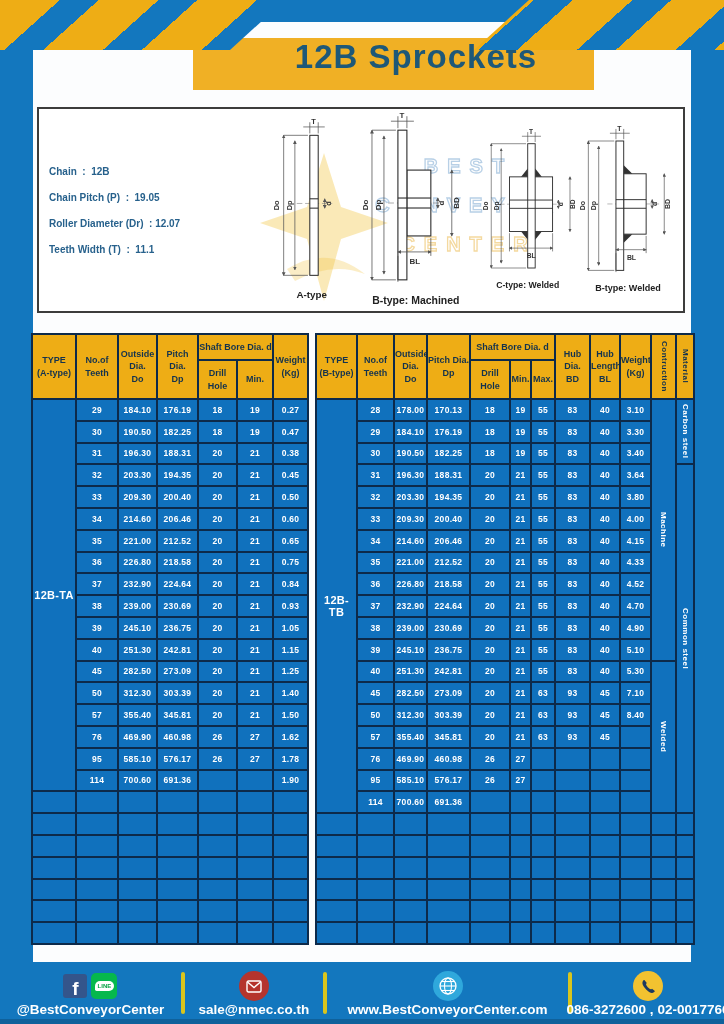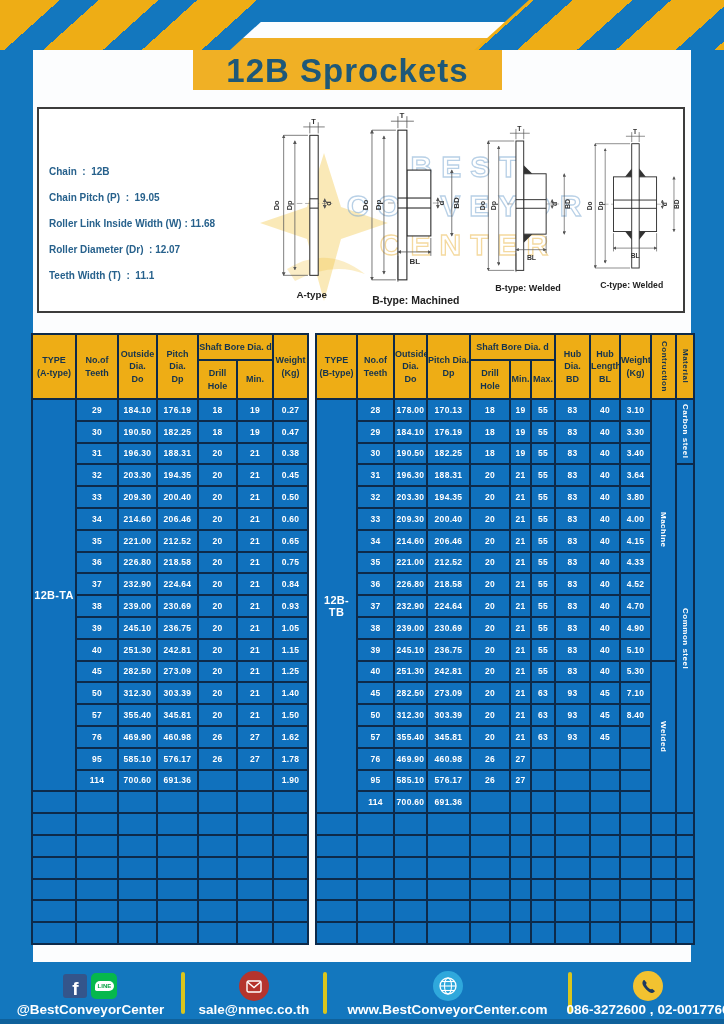--- a/index.html
+++ b/index.html
@@ -10,31 +10,31 @@
   .top-band{position:absolute;top:0;left:0;width:724px;height:22px;background:#1377BE;z-index:4;}
   .corner{position:absolute;top:0;height:50px;z-index:5;
           background:repeating-linear-gradient(138deg,#EEAD15 0 40px,#1377BE 40px 66px);}
   .corner.left{left:0;width:285px;clip-path:polygon(0 0,100% 0,calc(100% - 55px) 100%,0 100%);}
   .corner.right{right:0;width:250px;clip-path:polygon(55px 0,100% 0,100% 100%,0 100%);}
 
   
   .page{position:absolute;left:33px;top:22px;width:658px;height:940px;background:#FCFDFE;z-index:3;}
 
   
-  .title-box{position:absolute;left:160px;top:16px;width:309px;height:52px;background:#F0B025;
-             display:flex;align-items:flex-end;justify-content:center;z-index:6;}
+  .title-box{position:absolute;left:160px;top:16px;width:356px;height:52px;background:#F0B025;
+             display:flex;align-items:flex-start;justify-content:center;z-index:6;padding-left:45px;}
   .title-box span{font-size:33px;font-weight:bold;color:#1E5878;letter-spacing:1px;}
 
   
   .info-box{position:absolute;left:4px;top:85px;width:644px;height:202px;background:#fff;
             border:2px solid #3c3c3c;}
   .specs{position:absolute;left:10px;top:50px;z-index:2;}
   .spec-line{font-weight:bold;font-size:10px;color:#27618C;line-height:26px;white-space:pre;}
   .wm{position:absolute;left:222px;top:38px;width:415px;z-index:0;}
-  .wm div{font-size:30px;font-weight:bold;letter-spacing:9px;text-align:center;line-height:39px;
+  .wm div{font-size:20px;font-weight:bold;letter-spacing:9px;text-align:center;line-height:39px;
           color:transparent;-webkit-text-stroke:1.3px rgba(125,170,210,.55);}
   .wm div.y{-webkit-text-stroke:1.3px rgba(235,185,80,.55);}
   .wm-star{position:absolute;left:218px;top:40px;z-index:0;}
   .figures{position:absolute;left:226px;top:0;right:2px;bottom:0;display:flex;z-index:1;}
   .fig{position:relative;}
   .fig svg{width:100%;height:100%;display:block;}
   .f-a{flex:.92}.f-bm{flex:1.18}.f-bw{flex:1.02}.f-c{flex:.98}
   .dim{stroke:#555;stroke-width:.8;fill:none;}
   .dimt{font-size:8px;fill:#333;font-weight:bold;}
   .draw{stroke:#2b2b2b;stroke-width:1.1;fill:#fff;}
@@ -104,21 +104,20 @@
     </svg>
     <div class="wm">
       <div>BEST</div>
       <div>CONVEYOR</div>
       <div class="y">CENTER</div>
     </div>
 
     <div class="specs">
       <div class="spec-line">Chain  :  12B</div>
       <div class="spec-line">Chain Pitch (P)  :  19.05</div>
-      <div class="spec-line">Roller Link Inside Width (W) : 11.68</div>
       <div class="spec-line">Roller Diameter (Dr)  : 12.07</div>
       <div class="spec-line">Teeth Width (T)  :  11.1</div>
     </div>
 
     <div class="figures">
 
       <div class="fig f-a">
         <svg viewBox="0 0 100 200" preserveAspectRatio="xMidYMid meet">
           <line class="cl" x1="34" y1="93" x2="72" y2="93"></line>
           <rect class="draw" x="48" y="20" width="9" height="150"></rect>
@@ -164,51 +163,20 @@
           <line class="dim" x1="94" y1="60" x2="94" y2="126" marker-start="url(#arr)" marker-end="url(#arr)"></line>
           <text class="dimt" transform="rotate(-90 101 93)" x="101" y="93" text-anchor="middle">BD</text>
           <line class="dim" x1="40" y1="172" x2="40" y2="146"></line>
           <line class="dim" x1="73" y1="128" x2="73" y2="146"></line>
           <line class="dim" x1="40" y1="142" x2="73" y2="142" marker-start="url(#arr)" marker-end="url(#arr)"></line>
           <text class="dimt" x="57" y="154" text-anchor="middle">BL</text>
           <text class="cap" x="58" y="194" text-anchor="middle">B-type: Machined</text>
         </svg>
       </div>
 
-      <div class="fig f-bw">
-        <svg viewBox="0 0 120 200" preserveAspectRatio="xMidYMid meet">
-          <line class="cl" x1="34" y1="93" x2="94" y2="93"></line>
-          <rect class="draw" x="53" y="58" width="26" height="70"></rect>
-          <rect class="draw" x="44" y="20" width="9" height="150"></rect>
-          <polygon class="weld" points="53,48 53,58 63,58"></polygon>
-          <polygon class="weld" points="53,138 53,128 63,128"></polygon>
-          <line class="draw" x1="44" y1="88" x2="79" y2="88"></line>
-          <line class="draw" x1="44" y1="98" x2="79" y2="98"></line>
-          <line class="dim" x1="12" y1="20" x2="42" y2="20"></line>
-          <line class="dim" x1="12" y1="170" x2="42" y2="170"></line>
-          <line class="dim" x1="12" y1="20" x2="12" y2="170" marker-start="url(#arr)" marker-end="url(#arr)"></line>
-          <line class="dim" x1="24" y1="26" x2="24" y2="164" marker-start="url(#arr)" marker-end="url(#arr)"></line>
-          <text class="dimt" transform="rotate(-90 8 95)" x="8" y="95" text-anchor="middle">Do</text>
-          <text class="dimt" transform="rotate(-90 21 95)" x="21" y="95" text-anchor="middle">Dp</text>
-          <line class="dim" x1="44" y1="18" x2="44" y2="6"></line>
-          <line class="dim" x1="53" y1="18" x2="53" y2="6"></line>
-          <line class="dim" x1="37" y1="11" x2="60" y2="11"></line>
-          <text class="dimt" x="48" y="8" text-anchor="middle">T</text>
-          <line class="dim" x1="86" y1="88" x2="86" y2="98" marker-start="url(#arr)" marker-end="url(#arr)"></line>
-          <text class="dimt" transform="rotate(-90 92 93)" x="92" y="93" text-anchor="middle">d</text>
-          <line class="dim" x1="100" y1="58" x2="100" y2="128" marker-start="url(#arr)" marker-end="url(#arr)"></line>
-          <text class="dimt" transform="rotate(-90 107 93)" x="107" y="93" text-anchor="middle">BD</text>
-          <line class="dim" x1="44" y1="172" x2="44" y2="150"></line>
-          <line class="dim" x1="79" y1="130" x2="79" y2="150"></line>
-          <line class="dim" x1="44" y1="146" x2="79" y2="146" marker-start="url(#arr)" marker-end="url(#arr)"></line>
-          <text class="dimt" x="62" y="158" text-anchor="middle">BL</text>
-          <text class="cap" x="58" y="194" text-anchor="middle">B-type: Welded</text>
-        </svg>
-      </div>
-
       <div class="fig f-c">
         <svg viewBox="0 0 120 200" preserveAspectRatio="xMidYMid meet">
           <line class="cl" x1="26" y1="93" x2="100" y2="93"></line>
           <rect class="draw" x="38" y="60" width="52" height="66"></rect>
           <rect class="draw" x="60" y="20" width="9" height="150"></rect>
           <polygon class="weld" points="60,50 60,60 52,60"></polygon>
           <polygon class="weld" points="69,50 69,60 77,60"></polygon>
           <polygon class="weld" points="60,136 60,126 52,126"></polygon>
           <polygon class="weld" points="69,136 69,126 77,126"></polygon>
           <line class="draw" x1="38" y1="88" x2="90" y2="88"></line>
@@ -225,20 +193,51 @@
           <text class="dimt" x="64" y="8" text-anchor="middle">T</text>
           <line class="dim" x1="97" y1="88" x2="97" y2="98" marker-start="url(#arr)" marker-end="url(#arr)"></line>
           <text class="dimt" transform="rotate(-90 103 93)" x="103" y="93" text-anchor="middle">d</text>
           <line class="dim" x1="111" y1="60" x2="111" y2="126" marker-start="url(#arr)" marker-end="url(#arr)"></line>
           <text class="dimt" transform="rotate(-90 117 93)" x="117" y="93" text-anchor="middle">BD</text>
           <line class="dim" x1="38" y1="128" x2="38" y2="150"></line>
           <line class="dim" x1="90" y1="128" x2="90" y2="150"></line>
           <line class="dim" x1="38" y1="146" x2="90" y2="146" marker-start="url(#arr)" marker-end="url(#arr)"></line>
           <text class="dimt" x="64" y="158" text-anchor="middle">BL</text>
           <text class="cap" x="60" y="194" text-anchor="middle">C-type: Welded</text>
+        </svg>
+      </div>
+
+      <div class="fig f-bw">
+        <svg viewBox="0 0 120 200" preserveAspectRatio="xMidYMid meet">
+          <line class="cl" x1="34" y1="93" x2="94" y2="93"></line>
+          <rect class="draw" x="53" y="58" width="26" height="70"></rect>
+          <rect class="draw" x="44" y="20" width="9" height="150"></rect>
+          <polygon class="weld" points="53,48 53,58 63,58"></polygon>
+          <polygon class="weld" points="53,138 53,128 63,128"></polygon>
+          <line class="draw" x1="44" y1="88" x2="79" y2="88"></line>
+          <line class="draw" x1="44" y1="98" x2="79" y2="98"></line>
+          <line class="dim" x1="12" y1="20" x2="42" y2="20"></line>
+          <line class="dim" x1="12" y1="170" x2="42" y2="170"></line>
+          <line class="dim" x1="12" y1="20" x2="12" y2="170" marker-start="url(#arr)" marker-end="url(#arr)"></line>
+          <line class="dim" x1="24" y1="26" x2="24" y2="164" marker-start="url(#arr)" marker-end="url(#arr)"></line>
+          <text class="dimt" transform="rotate(-90 8 95)" x="8" y="95" text-anchor="middle">Do</text>
+          <text class="dimt" transform="rotate(-90 21 95)" x="21" y="95" text-anchor="middle">Dp</text>
+          <line class="dim" x1="44" y1="18" x2="44" y2="6"></line>
+          <line class="dim" x1="53" y1="18" x2="53" y2="6"></line>
+          <line class="dim" x1="37" y1="11" x2="60" y2="11"></line>
+          <text class="dimt" x="48" y="8" text-anchor="middle">T</text>
+          <line class="dim" x1="86" y1="88" x2="86" y2="98" marker-start="url(#arr)" marker-end="url(#arr)"></line>
+          <text class="dimt" transform="rotate(-90 92 93)" x="92" y="93" text-anchor="middle">d</text>
+          <line class="dim" x1="100" y1="58" x2="100" y2="128" marker-start="url(#arr)" marker-end="url(#arr)"></line>
+          <text class="dimt" transform="rotate(-90 107 93)" x="107" y="93" text-anchor="middle">BD</text>
+          <line class="dim" x1="44" y1="172" x2="44" y2="150"></line>
+          <line class="dim" x1="79" y1="130" x2="79" y2="150"></line>
+          <line class="dim" x1="44" y1="146" x2="79" y2="146" marker-start="url(#arr)" marker-end="url(#arr)"></line>
+          <text class="dimt" x="62" y="158" text-anchor="middle">BL</text>
+          <text class="cap" x="58" y="194" text-anchor="middle">B-type: Welded</text>
         </svg>
       </div>
     </div>
   </div>
 
   <div class="tables">
 
     <table id="table-a">
       <colgroup>
         <col style="width:44px">

